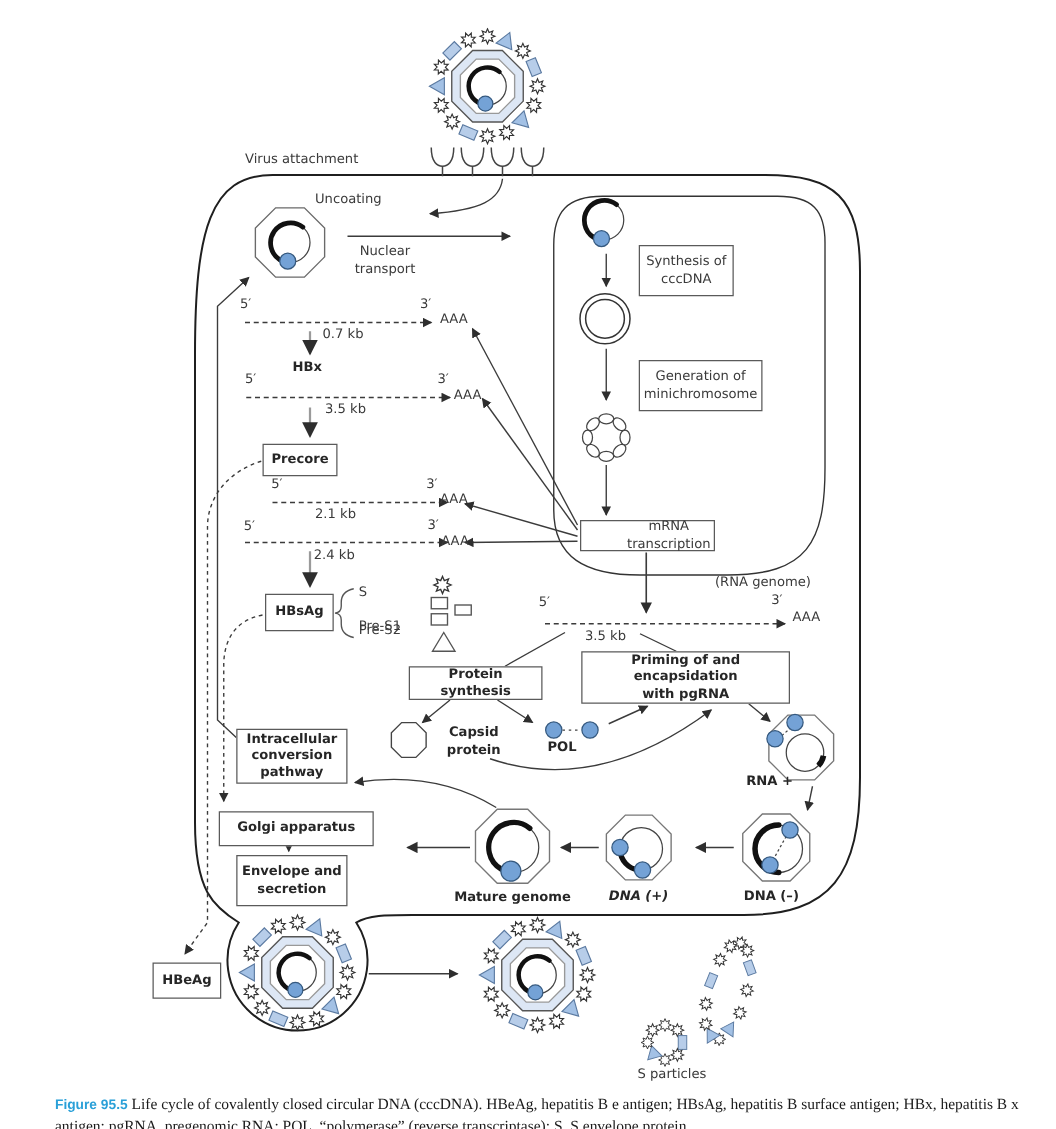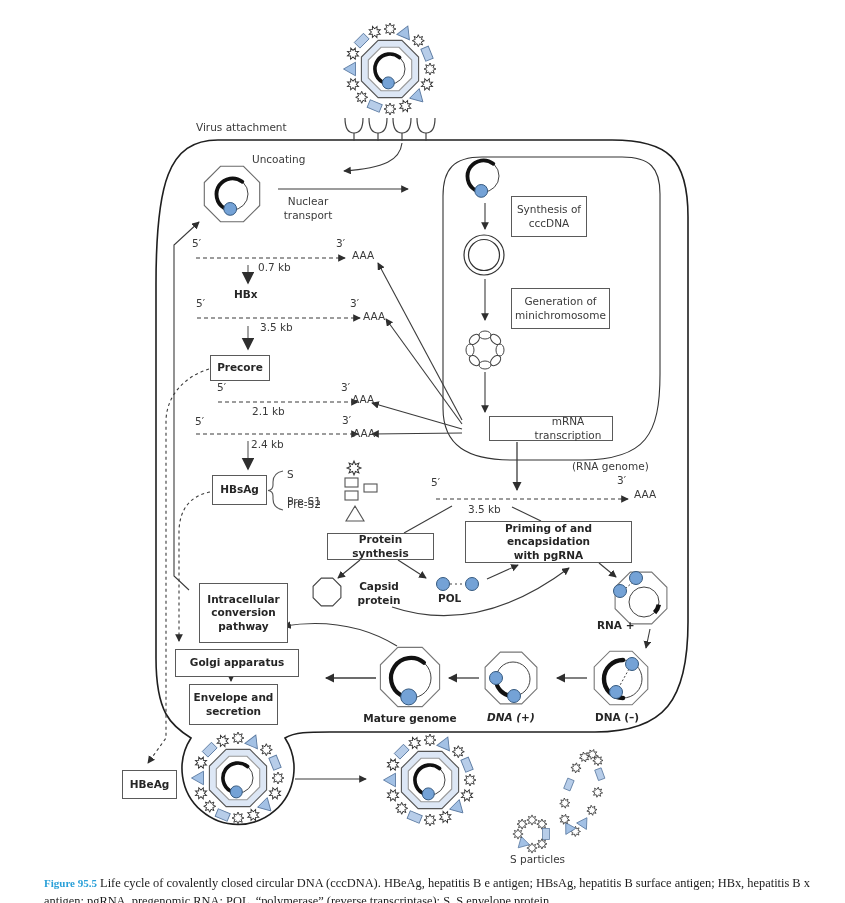--- a/index.html
+++ b/index.html
@@ -9,21 +9,21 @@
   .lbl{position:absolute;font-size:10.5px;color:#3a3a3a;white-space:pre-line;line-height:1.3;z-index:3;}
   .b{font-weight:bold;color:#262626;}
   .ctr{text-align:center;}
   .box{position:absolute;display:flex;align-items:center;justify-content:center;text-align:center;
        background:#fff;border:1.2px solid #5a5a5a;font-size:10.5px;color:#262626;line-height:1.25;
        white-space:pre-line;padding:2px;box-sizing:border-box;z-index:3;font-weight:bold;}
   .box.plain{font-weight:normal;color:#3a3a3a;}
   .bdot{fill:#74a2d6;stroke:#35597f;stroke-width:1;}
   #caption{position:absolute;left:44px;top:853px;width:778px;z-index:3;
            font-family:"Liberation Serif","DejaVu Serif",serif;font-size:12.4px;color:#1a1a1a;line-height:1.45;}
-  #caption .figlabel{font-family:Liberation Serif, serif;font-weight:bold;
+  #caption .figlabel{font-family:Liberation Sans, sans-serif;font-weight:bold;
            color:#2aa0d8;font-size:11px;}
 </style>
 </head>
 <body>
 
 <div id="page">
 
 <svg width="845" height="903" viewBox="0 0 845 903">
   <defs>
     <marker id="ah" markerWidth="9" markerHeight="8" refX="6.2" refY="3.5" orient="auto">
@@ -255,21 +255,21 @@
 
 <div class="lbl" style="left:196px;top:99px;">Virus attachment</div>
 <div class="lbl" style="left:252px;top:131px;">Uncoating</div>
 <div class="lbl ctr" style="left:268px;top:173px;width:80px;">Nuclear
 transport</div>
 
 <div class="box plain" style="left:511px;top:266px;width:99px;height:41px;">Generation of
 minichromosome</div>
 <div class="box plain" style="left:511px;top:174px;width:76px;height:41px;">Synthesis of
 cccDNA</div>
-<div class="box plain" style="left:489px;top:394px;width:124px;height:25px;padding-left:36px;">mRNA transcription</div>
+<div class="box plain" style="left:464px;top:394px;width:108px;height:25px;padding-left:36px;">mRNA transcription</div>
 
 <div class="lbl" style="left:192px;top:215px;">5′</div>
 <div class="lbl" style="left:336px;top:215px;">3′</div>
 <div class="lbl" style="left:352px;top:227px;">AAA</div>
 <div class="lbl" style="left:258px;top:239px;">0.7 kb</div>
 <div class="lbl b" style="left:234px;top:266px;">HBx</div>
 
 <div class="lbl" style="left:196px;top:275px;">5′</div>
 <div class="lbl" style="left:350px;top:275px;">3′</div>
 <div class="lbl" style="left:363px;top:288px;">AAA</div>
@@ -302,21 +302,21 @@
 with pgRNA</div>
 
 <div class="lbl b ctr" style="left:348px;top:558px;width:62px;">Capsid
 protein</div>
 <div class="lbl b" style="left:438px;top:570px;">POL</div>
 <div class="lbl b" style="left:597px;top:597px;">RNA +</div>
 <div class="lbl b" style="left:595px;top:689px;">DNA (–)</div>
 <div class="lbl b" style="left:487px;top:689px;font-style:italic;">DNA (+)</div>
 <div class="lbl b ctr" style="left:352px;top:690px;width:116px;">Mature genome</div>
 
-<div class="box" style="left:199px;top:561px;width:89px;height:60px;">Intracellular
+<div class="box" style="left:189px;top:561px;width:89px;height:44px;">Intracellular
 conversion
 pathway</div>
 <div class="box" style="left:175px;top:627px;width:124px;height:28px;">Golgi apparatus</div>
 <div class="box" style="left:189px;top:662px;width:89px;height:41px;">Envelope and
 secretion</div>
 <div class="box" style="left:122px;top:748px;width:55px;height:29px;">HBeAg</div>
 
 <div class="lbl" style="left:510px;top:831px;">S particles</div>
 
 <div id="caption">

